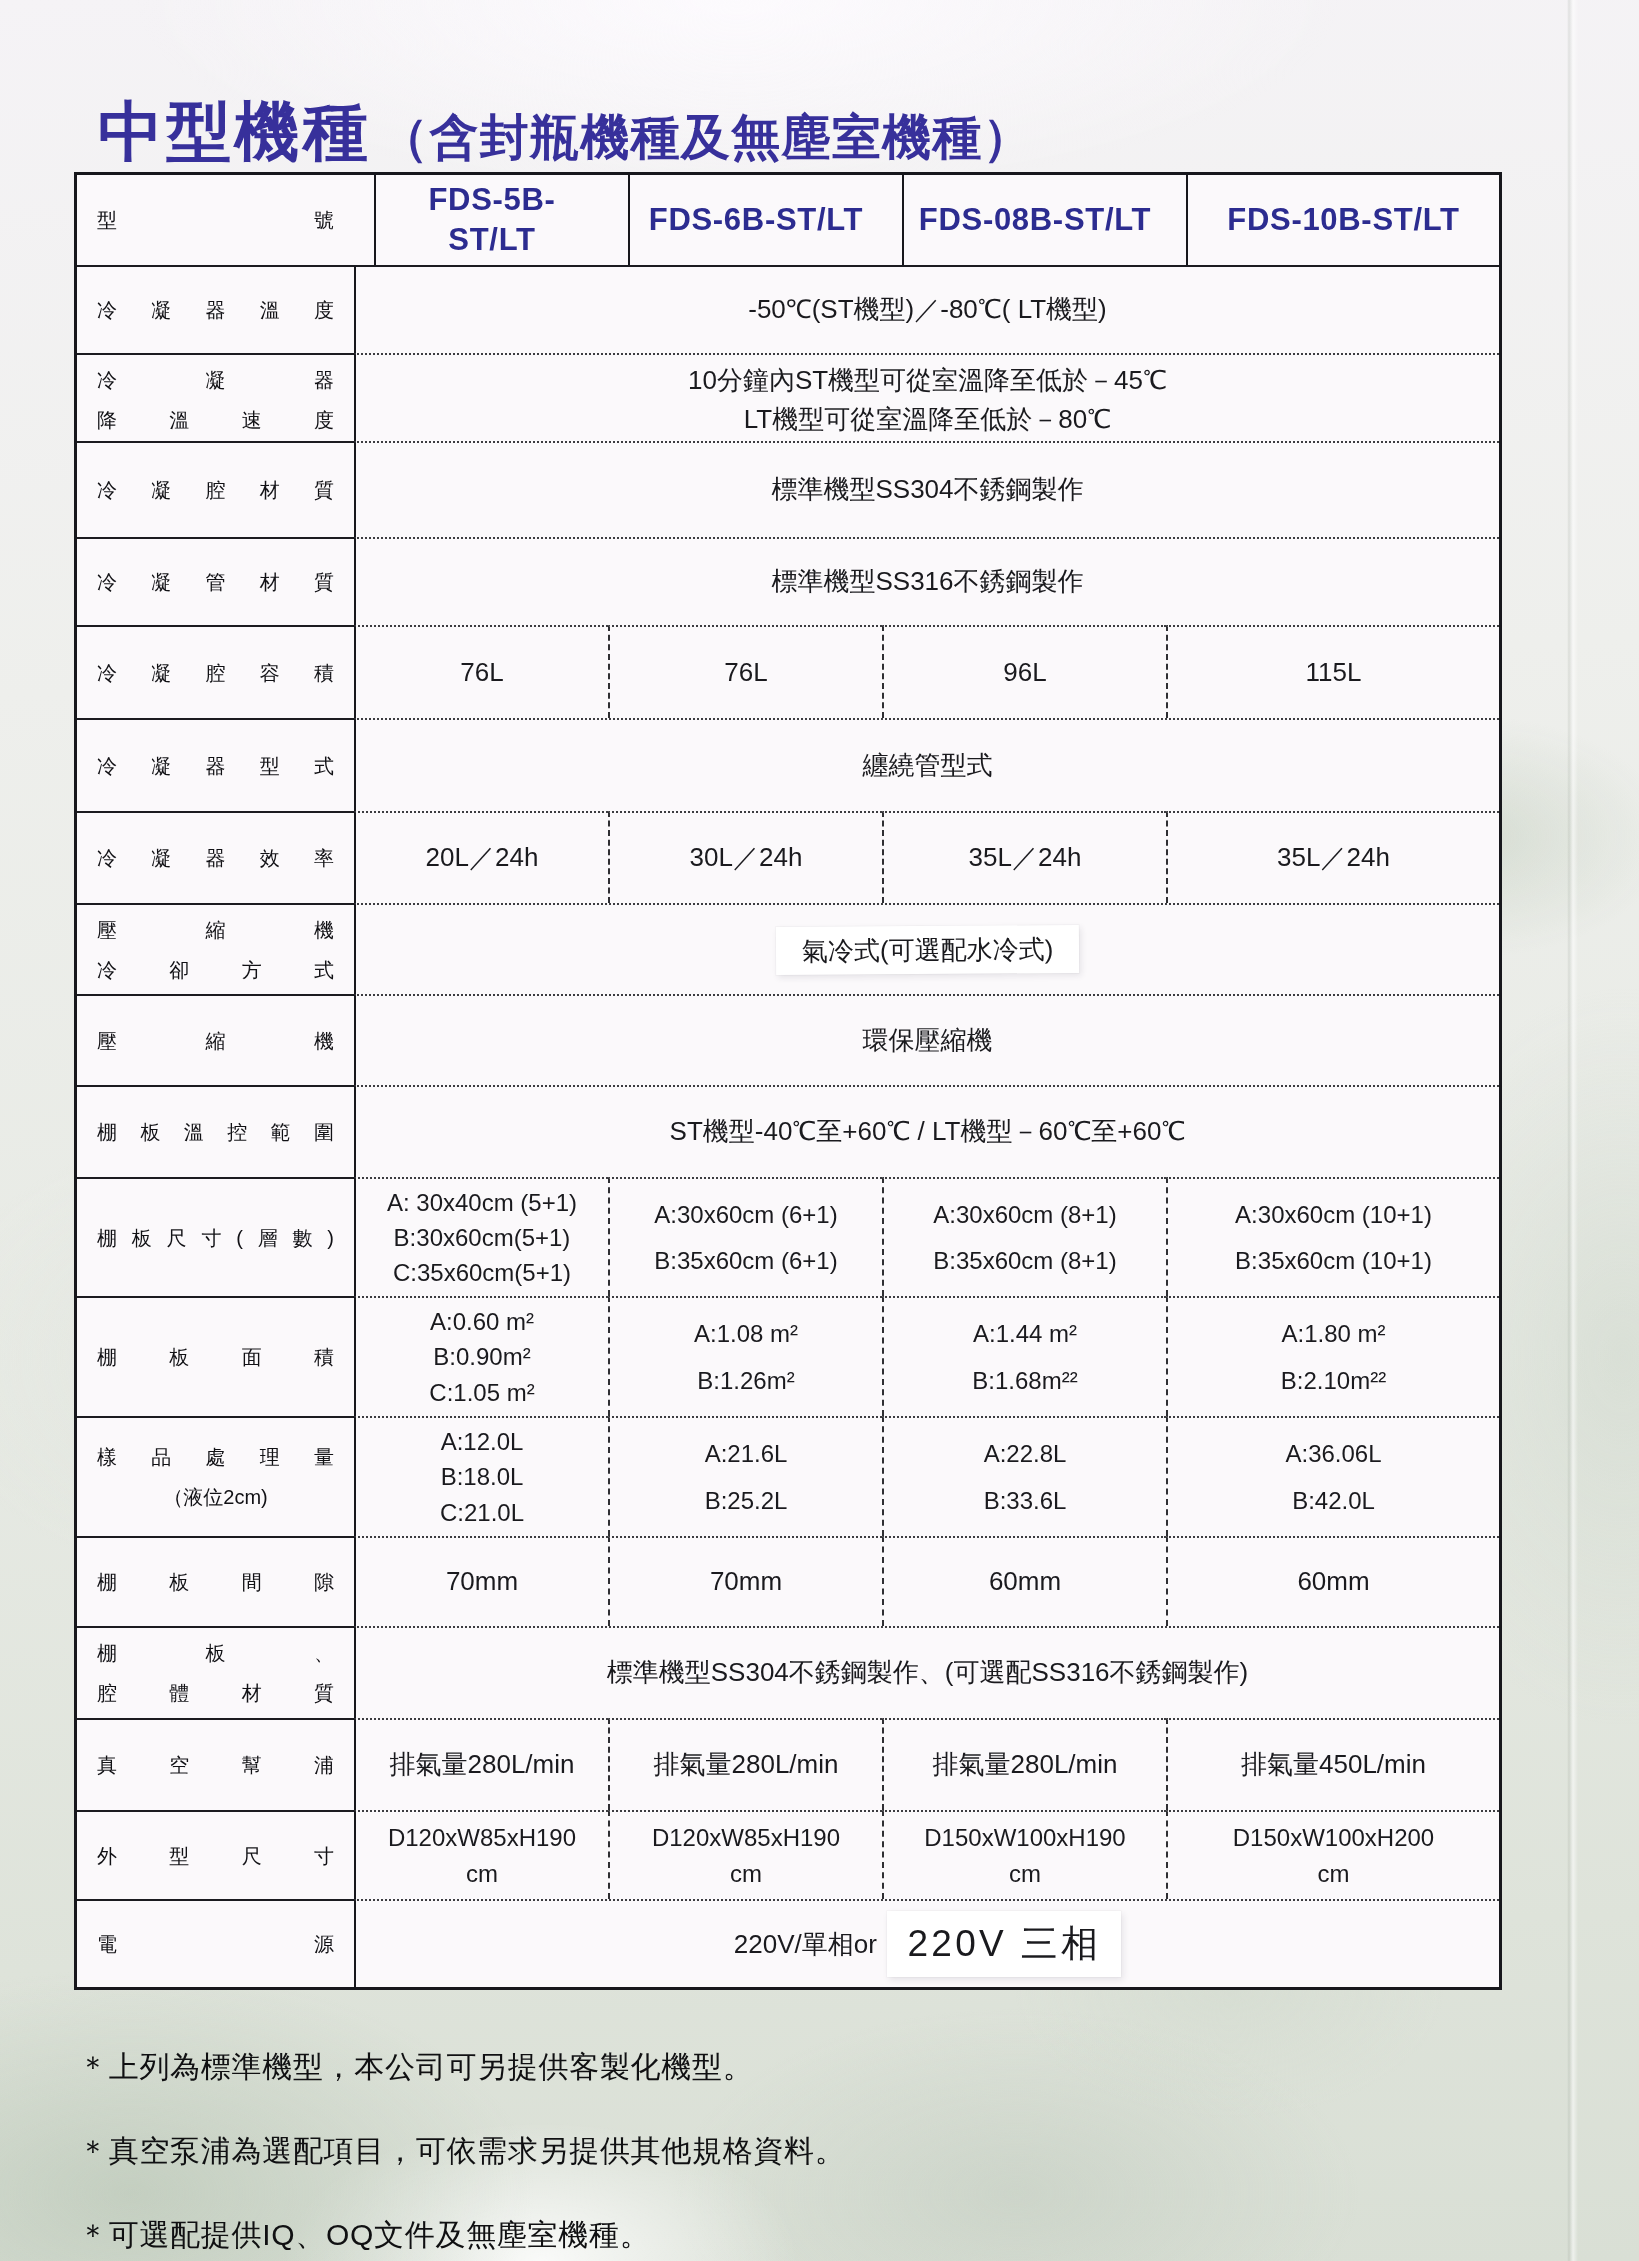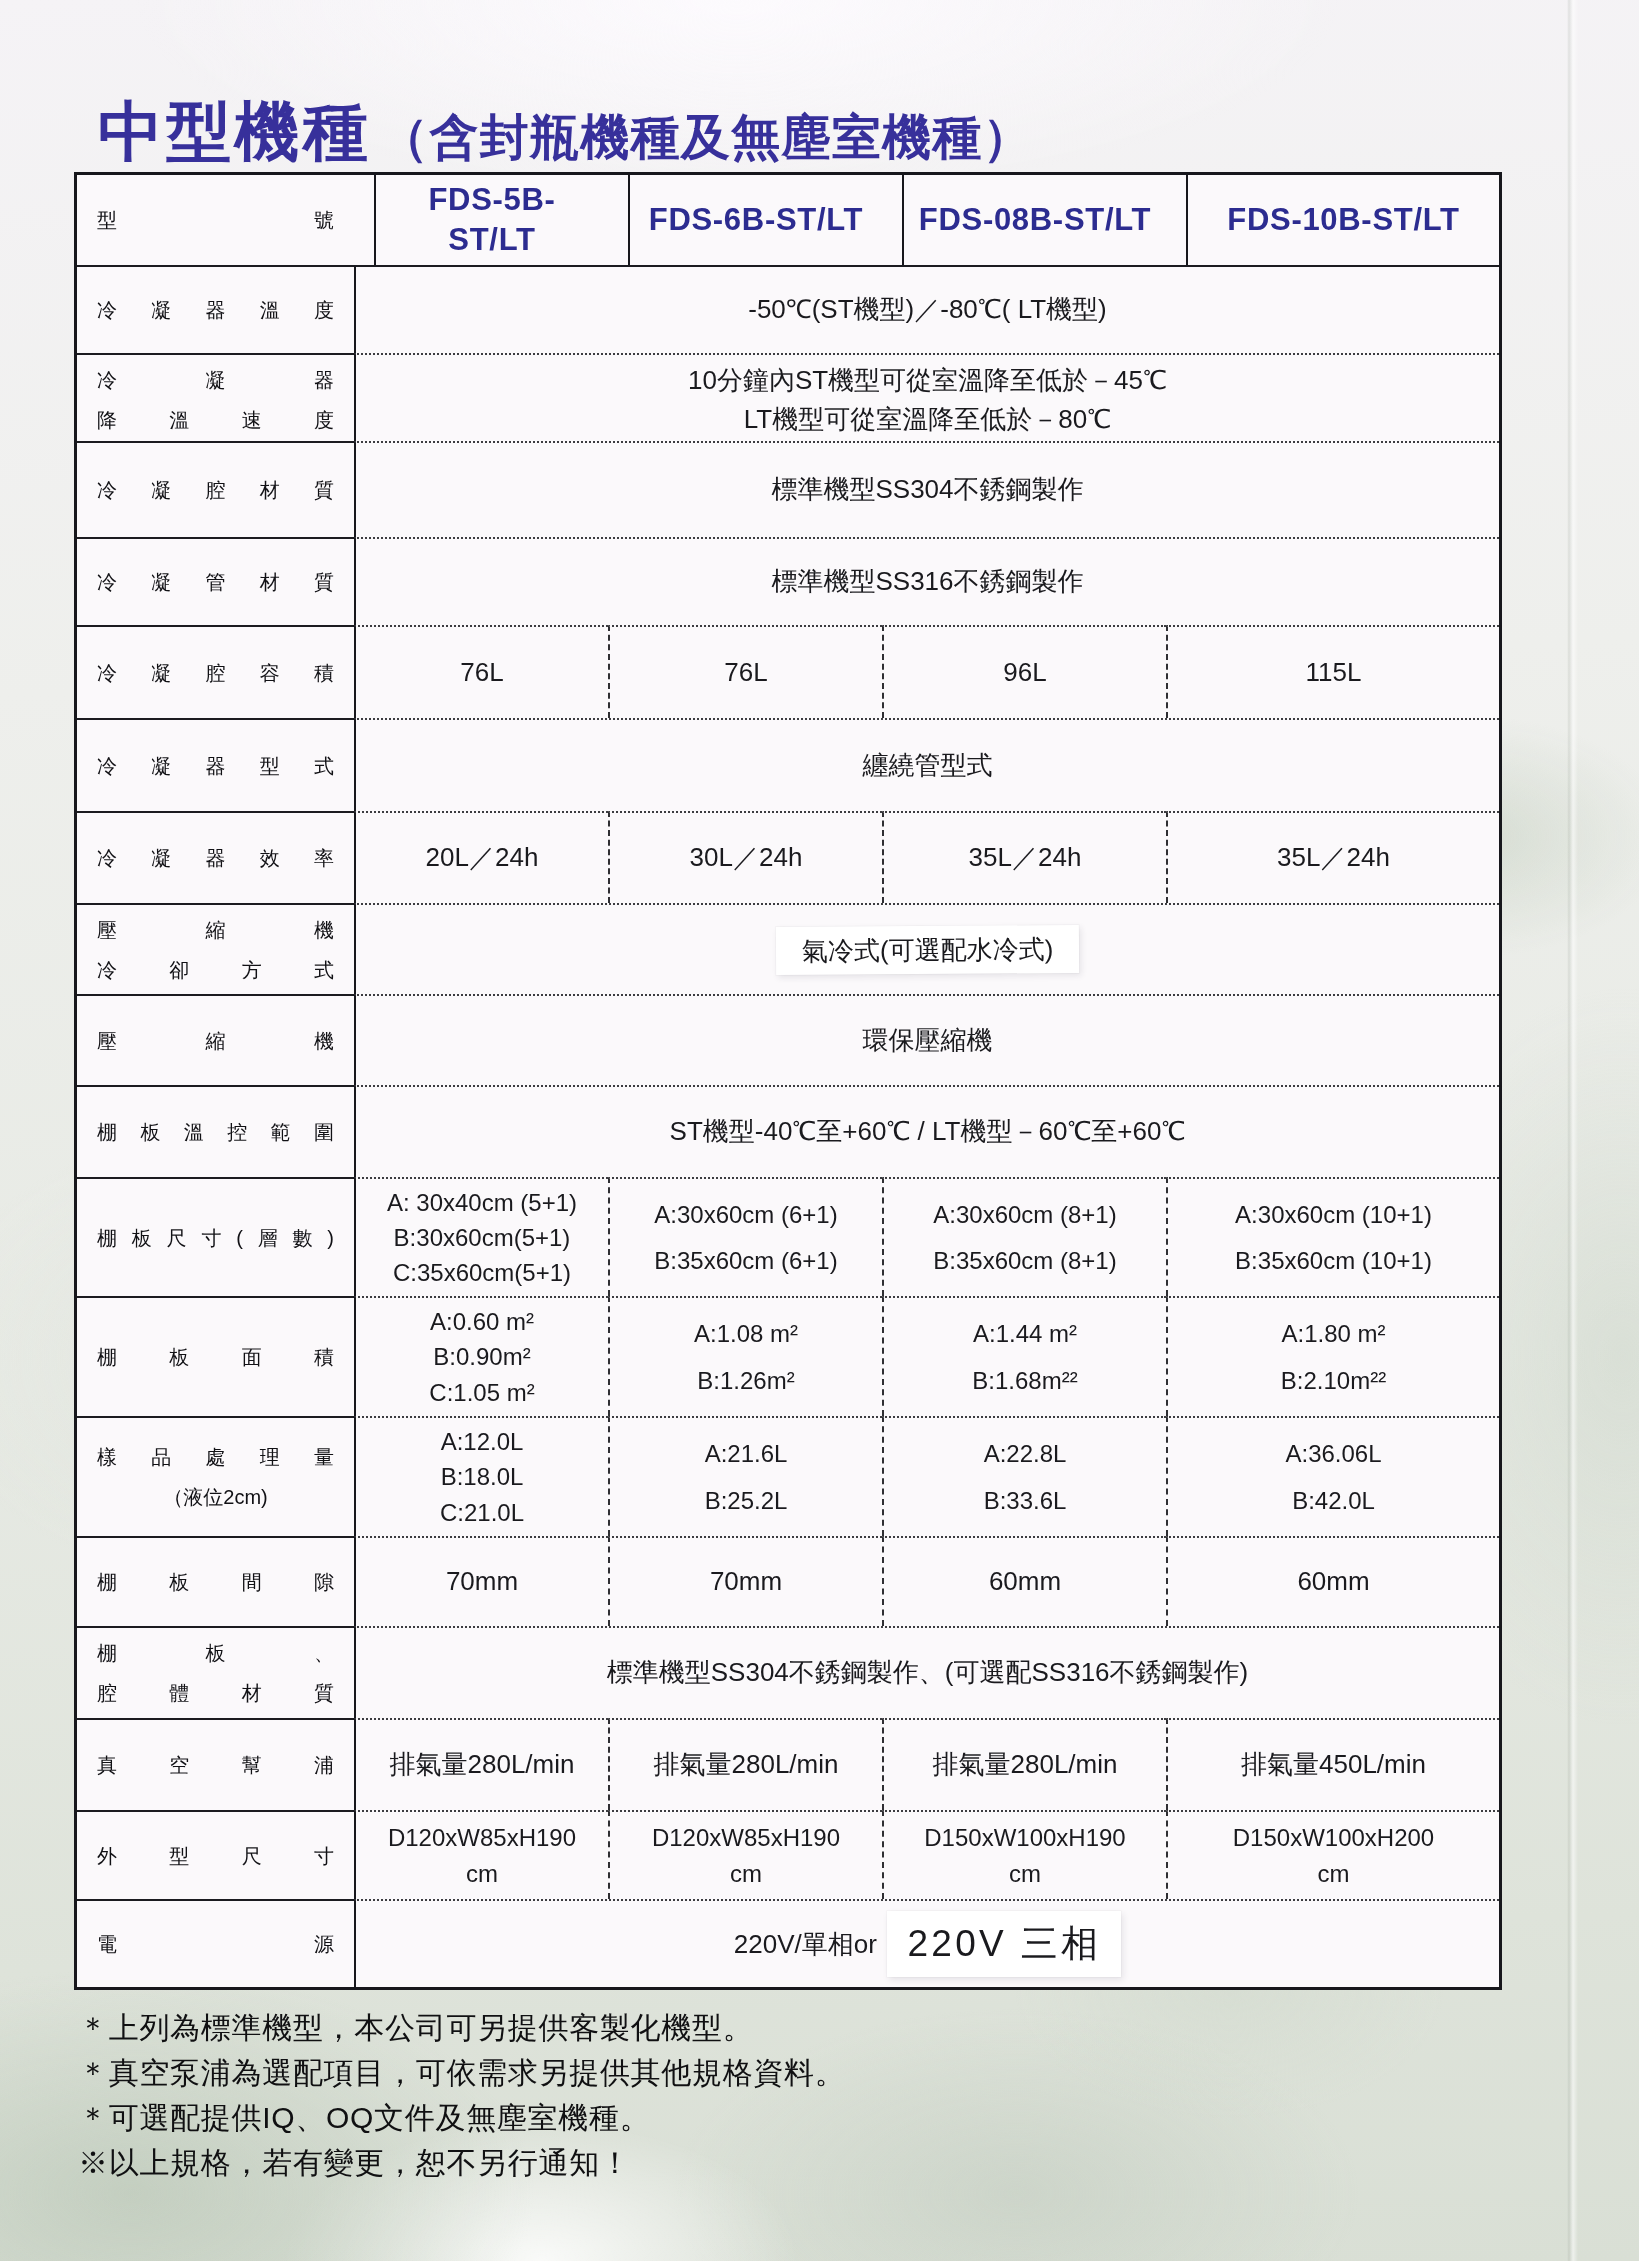--- a/index.html
+++ b/index.html
@@ -43,21 +43,21 @@
   .bt-dot{border-top:2px dotted #3c3c40;}
   .model{font-size:31px;font-weight:bold;color:#2c2c90;letter-spacing:0.7px;margin-left:20px;}
   .patch{
     background:#ffffff;display:inline-block;padding:6.6px 26px;
     box-shadow:2px 2.6px 6.6px rgba(40,40,60,.10), 0 0 0 0.7px rgba(0,0,0,.03);
     transform:rotate(-0.4deg);
   }
   .power{flex-direction:row;align-items:center;}
   .power-patch{font-size:37px;letter-spacing:3.3px;margin-left:10.6px;padding:8px 20px;transform:none;}
   .footnotes{position:absolute;left:78px;top:2005px;font-size:30px;color:#101012;}
-  .footnotes div{line-height:45px;letter-spacing:0.7px;white-space:nowrap;}
+  .footnotes div{line-height:45px;letter-spacing:0.7px;white-space:nowrap;margin-top:39px;}
 </style>
 </head>
 <body>
 
 <div class="title">
   <span class="title-main">中型機種</span>
   <span class="title-sub">（含封瓶機種及無塵室機種）</span>
 </div>
 
 <div class="spec-table">

